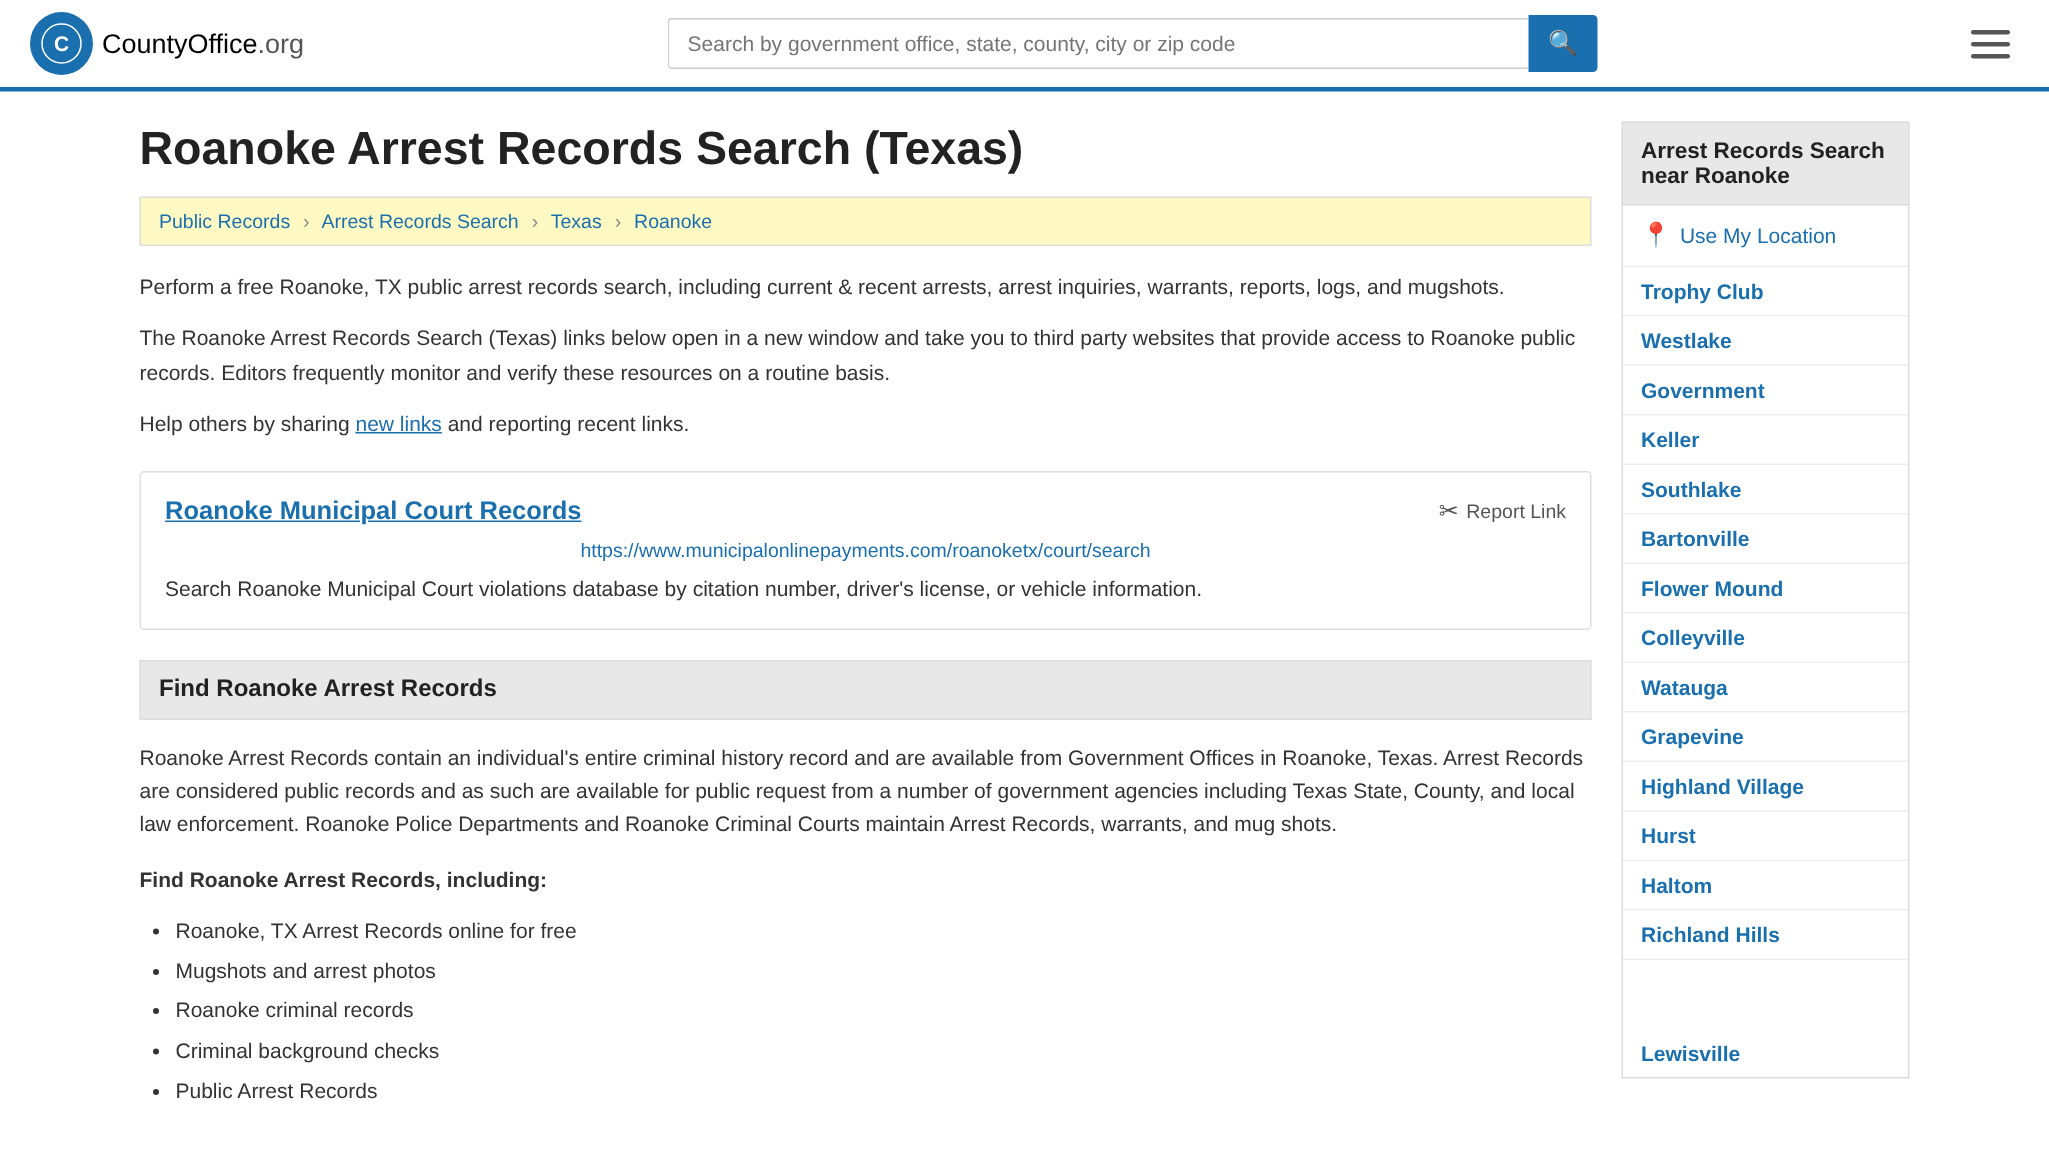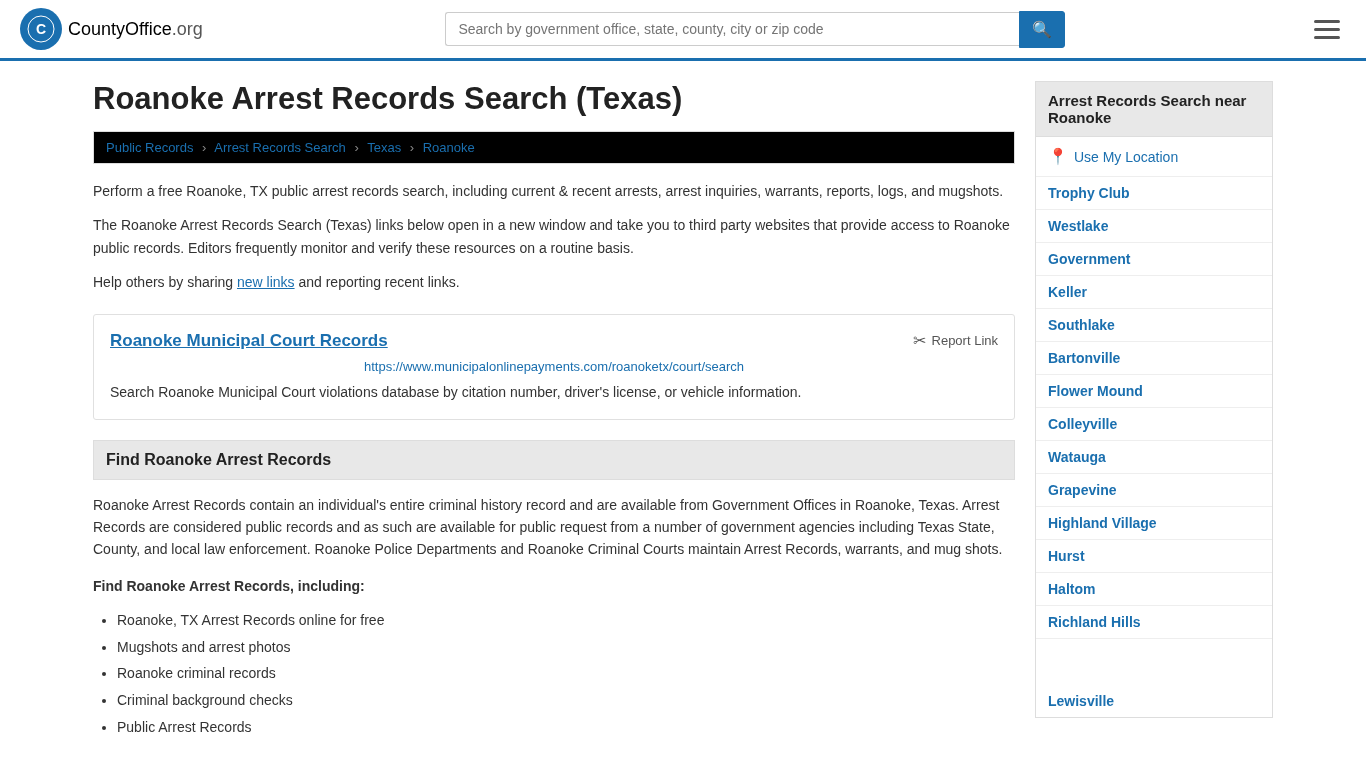--- a/index.html
+++ b/index.html
@@ -97,21 +97,21 @@
     }
     #page-title-el {
       font-size: 31px;
       font-weight: bold;
       color: #222;
       margin-bottom: 14px;
     }
 
     
     #breadcrumb-bar {
-      background: #000000;
+      background: #fef9c3;
       border: 1px solid #ddd;
       padding: 8px 12px;
       margin-bottom: 16px;
       font-size: 13px;
       color: #555;
     }
     #breadcrumb-bar a {
       color: #1a6faf;
       text-decoration: none;
     }
@@ -200,21 +200,21 @@
       margin-left: 24px;
       line-height: 1.9;
       color: #333;
     }
     .bullet-list li {
       list-style-type: disc;
     }
 
     
     #sidebar {
-      width: 238px;
+      width: 192px;
       flex-shrink: 0;
     }
     .sidebar-header {
       background: #e8e8e8;
       border: 1px solid #ddd;
       padding: 10px 12px;
       margin-bottom: 0;
     }
     .sidebar-header h3 {
       font-size: 15px;

